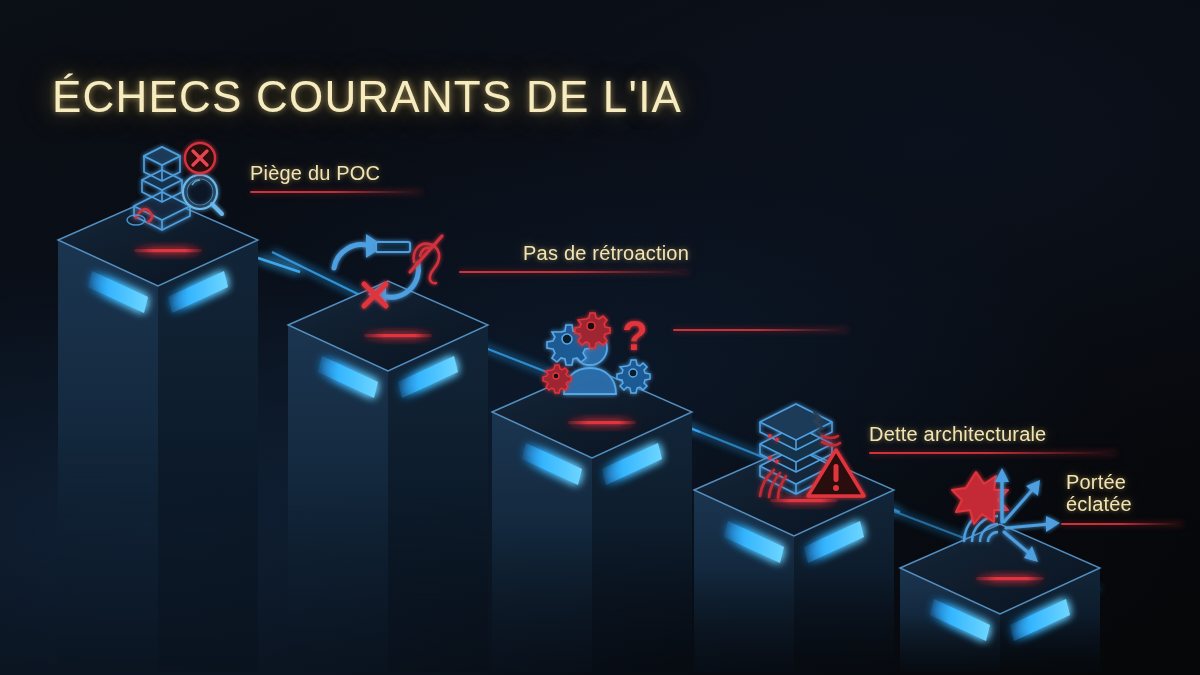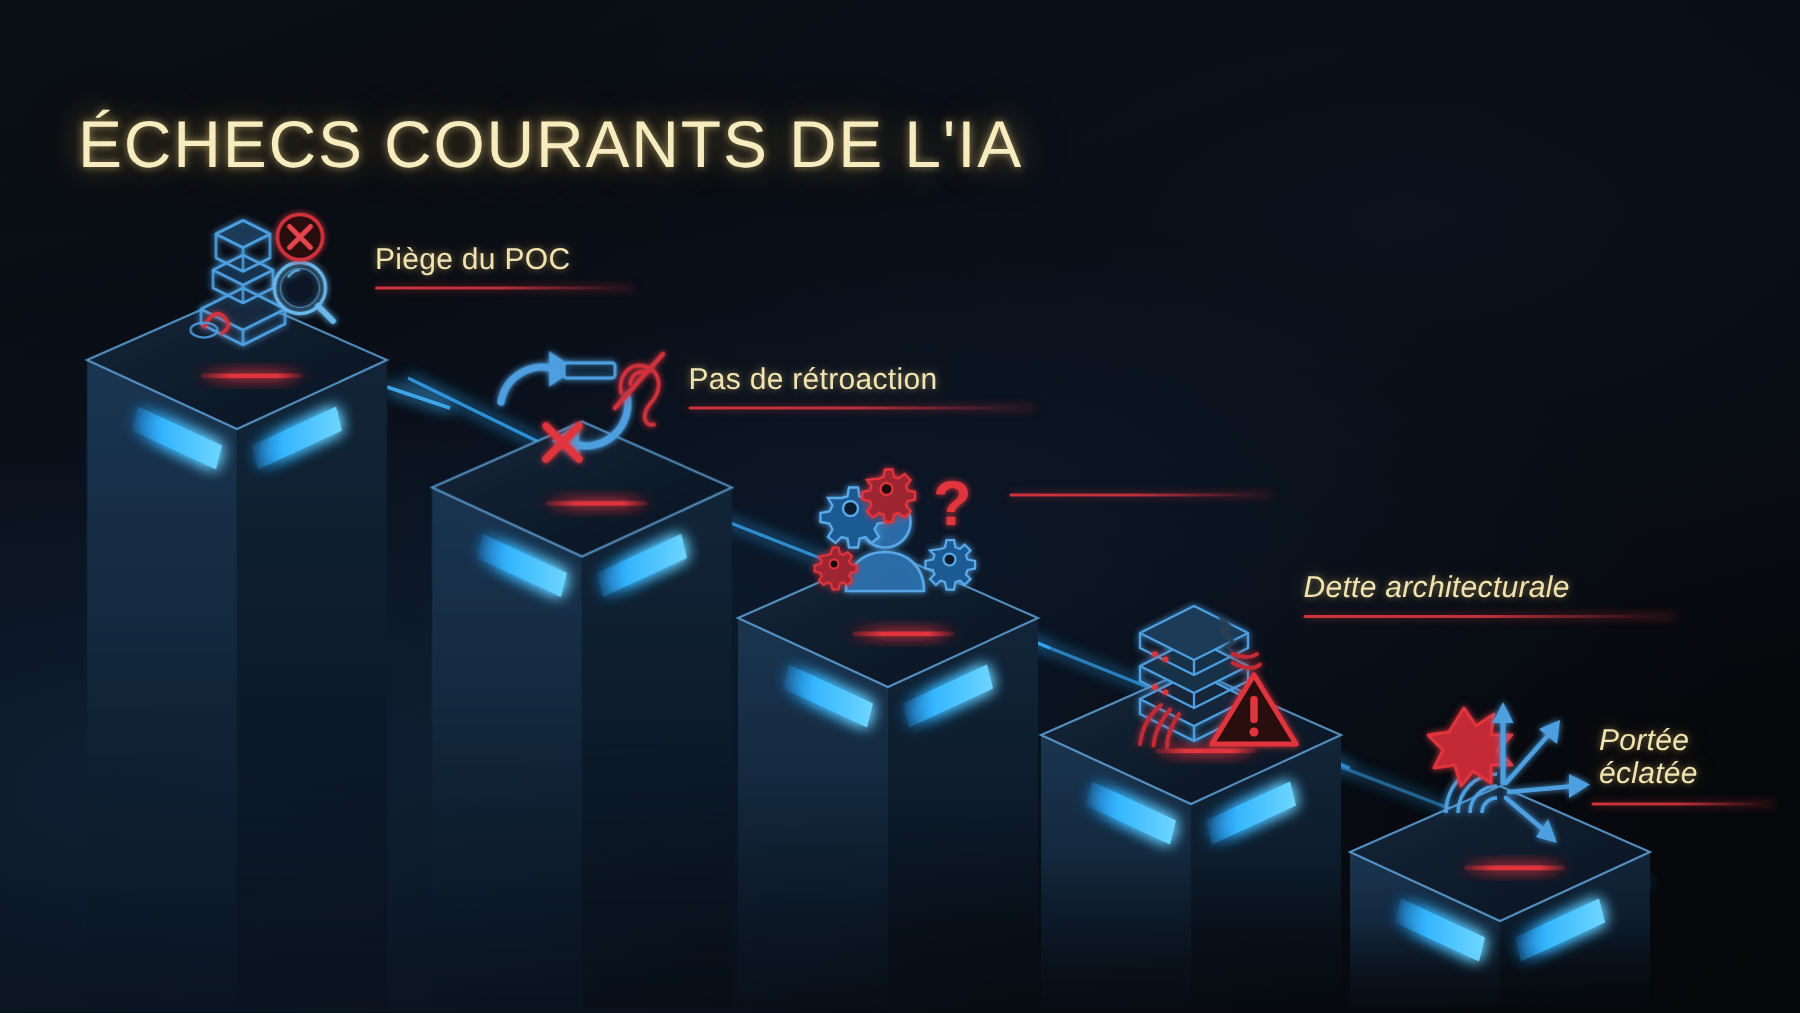--- a/index.html
+++ b/index.html
@@ -45,27 +45,27 @@
     text-shadow:0 0 5px rgba(255,225,140,0.45),0 0 16px rgba(235,190,80,0.28);
     white-space:nowrap;
   }
   .label .ul{
     display:block;height:2px;margin-top:7px;border-radius:2px;
     background:linear-gradient(90deg,#d1333c 0%,#c0313a 48%,rgba(180,45,55,0.05) 100%);
     box-shadow:0 0 6px rgba(215,50,55,0.55);
   }
   #lab0{left:250px;top:162px;}
   #lab0 .ul{width:172px;}
-  #lab1{left:459px;top:242px;}
+  #lab1{left:459px;top:242px;text-align:right;}
   #lab1 .ul{width:230px;}
   #lab2{left:673px;top:322px;}
   #lab2 .ul{width:175px;}
-  #lab3{left:869px;top:381px;font-style:italic;}
+  #lab3{left:869px;top:423px;}
   #lab3 .ul{width:248px;}
-  #lab4{left:1066px;top:483px;white-space:normal;width:120px;font-style:italic;}
+  #lab4{left:1066px;top:471px;white-space:normal;width:120px;}
   #lab4 .ul{width:122px;margin-left:-5px;}
 </style>
 </head>
 <body>
 
 <div id="stage">
 
   <div id="title">ÉCHECS COURANTS DE L'IA</div>
 
   <svg id="scene" viewBox="0 0 1200 675">

